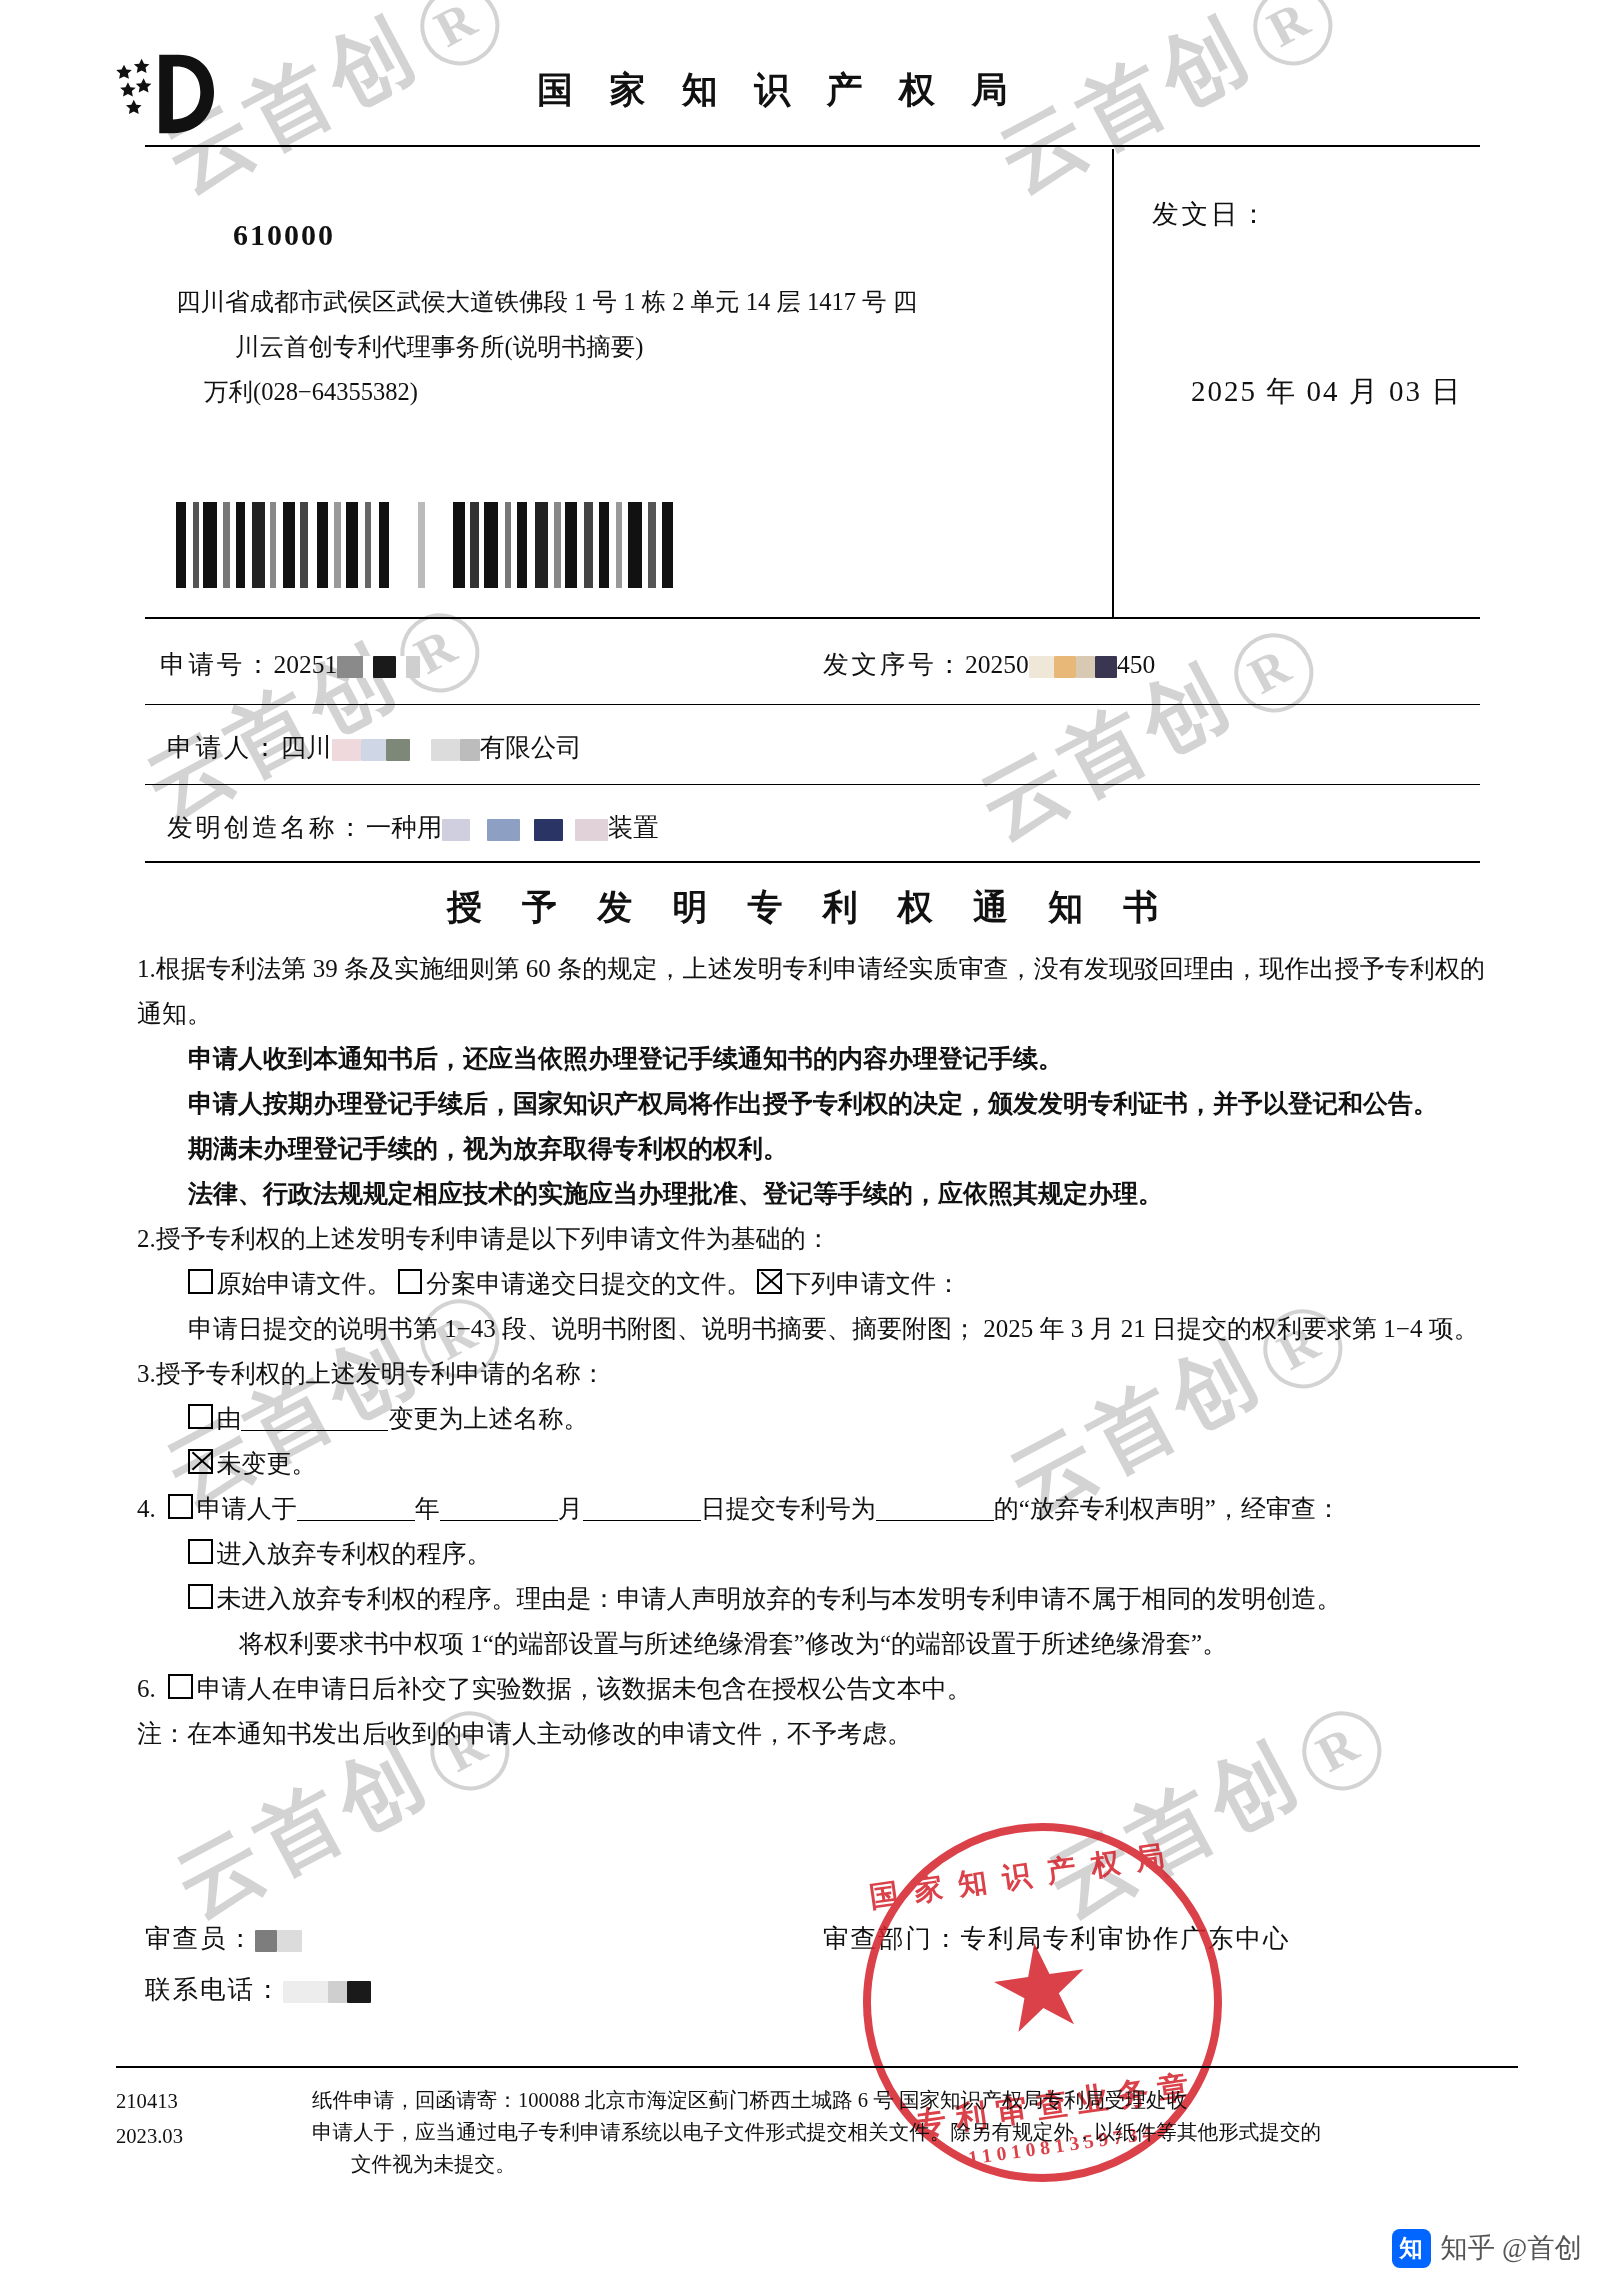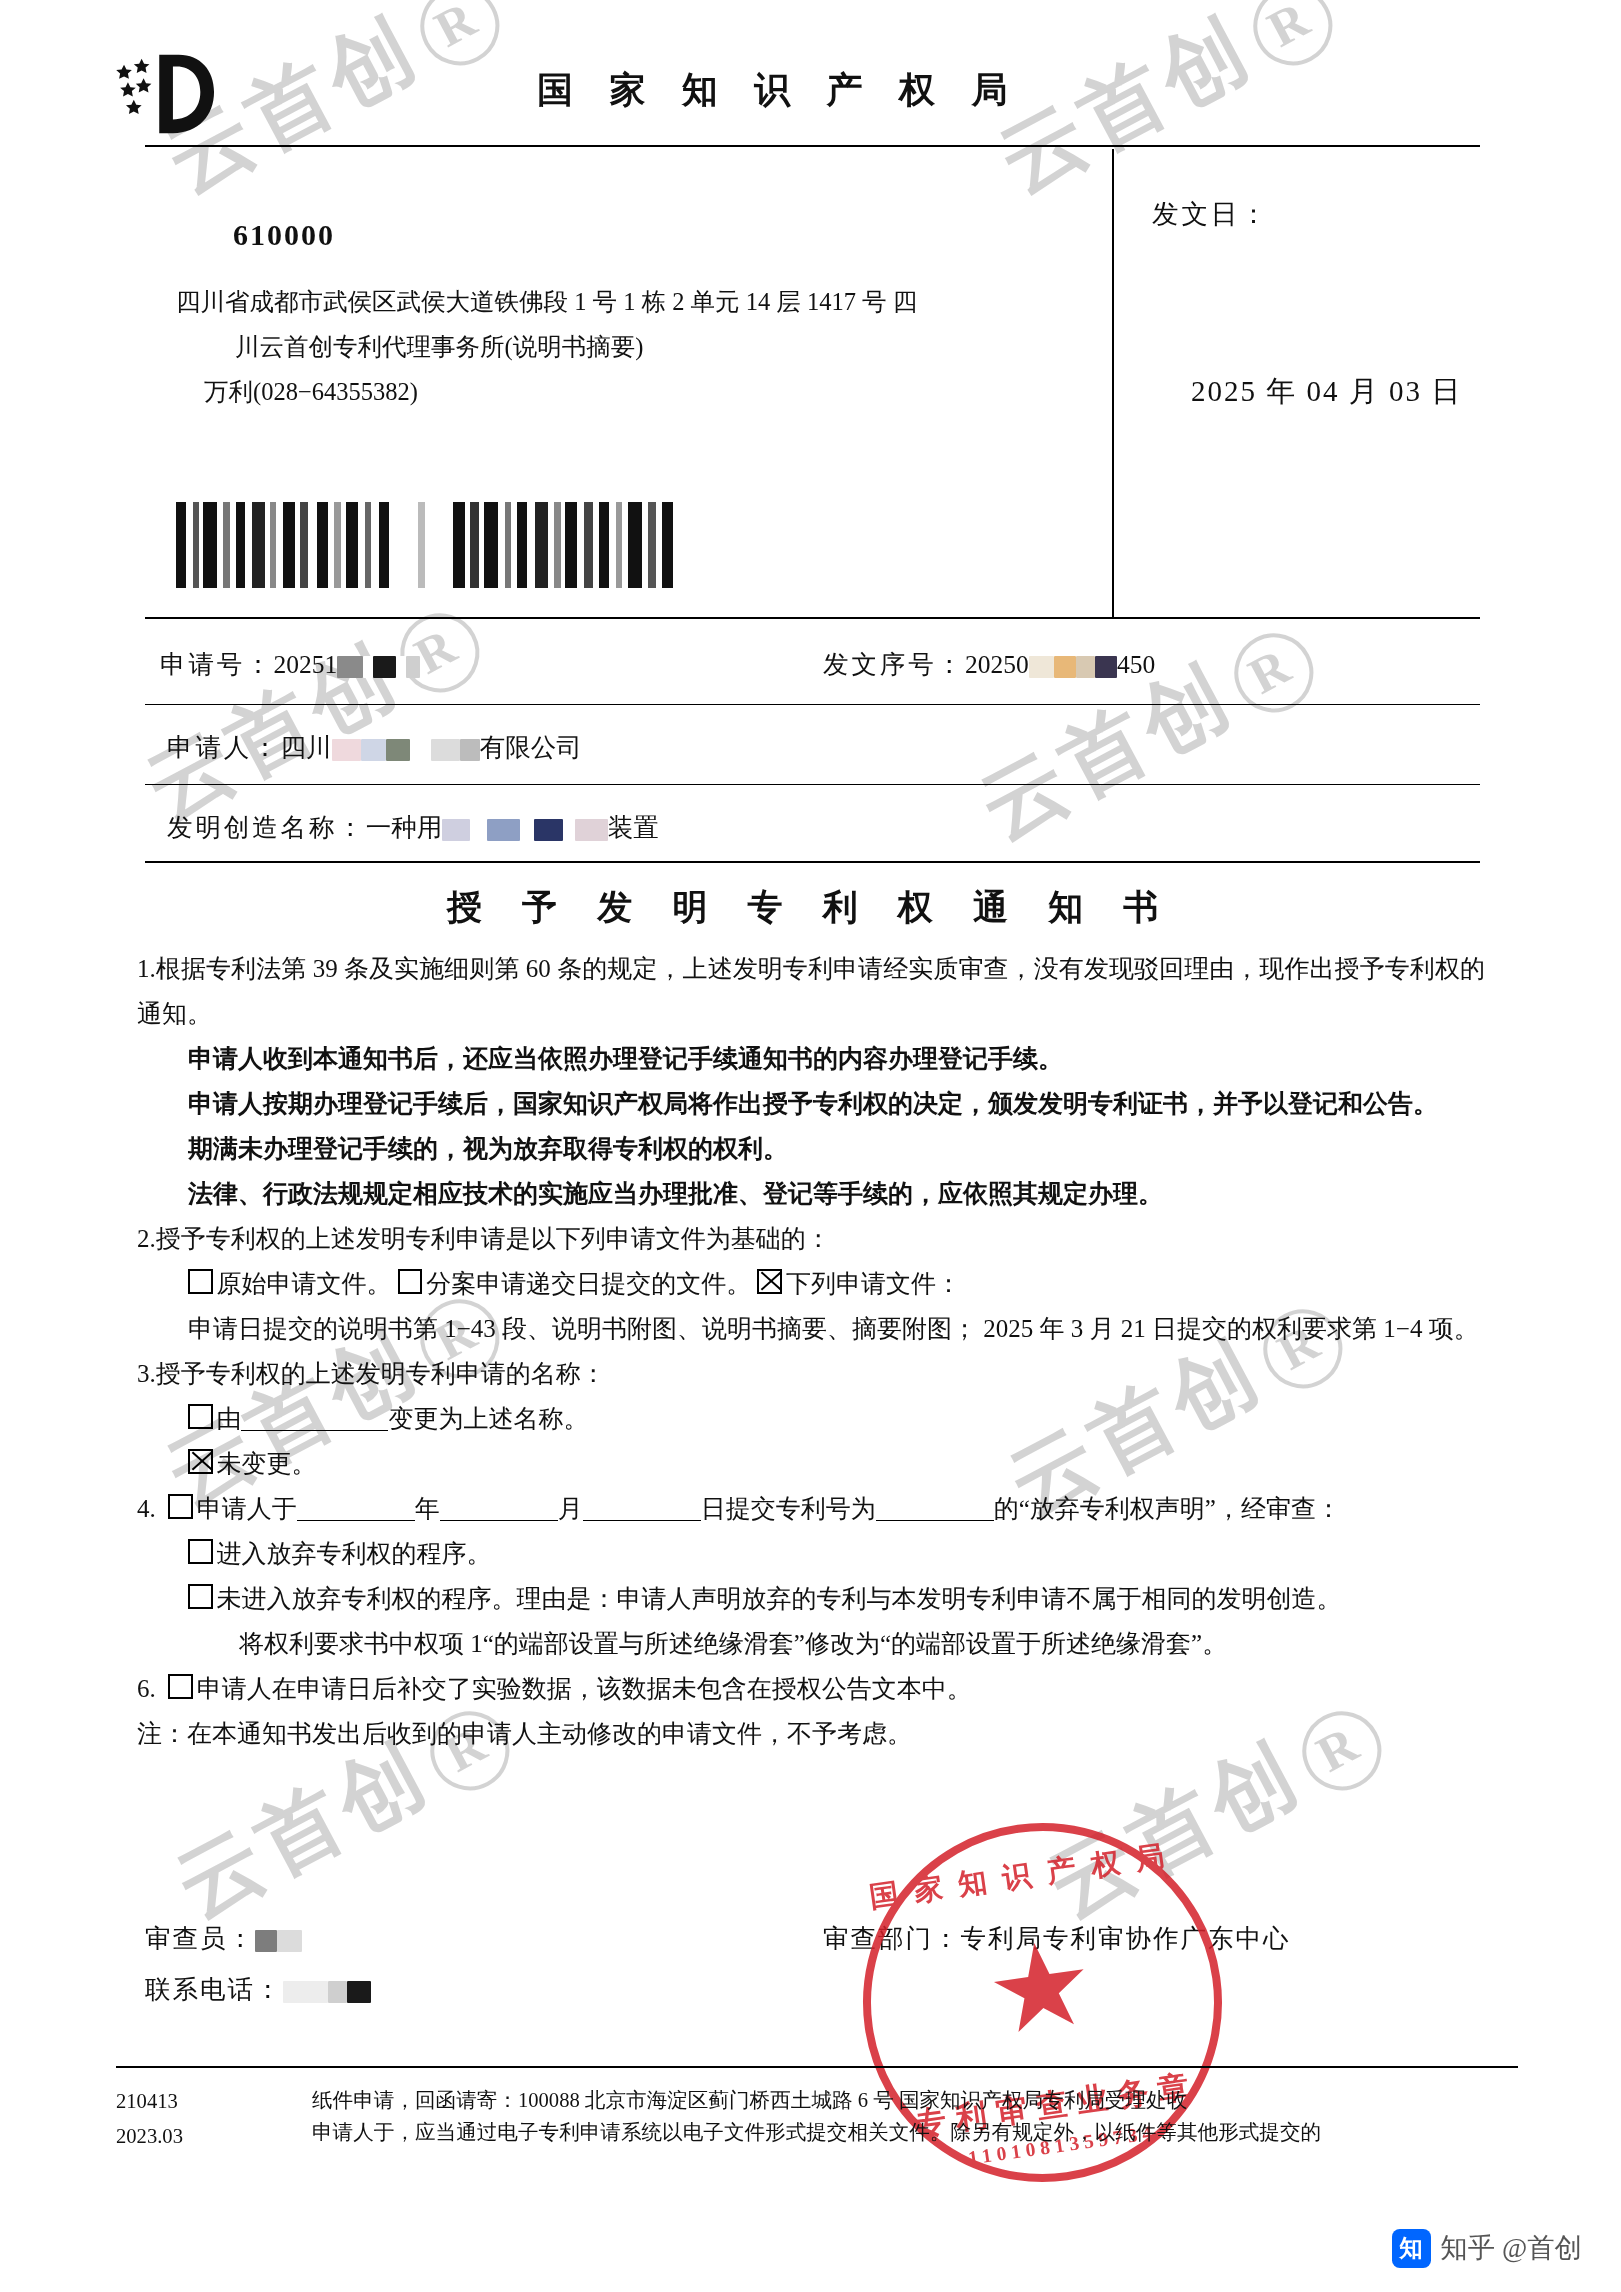--- a/index.html
+++ b/index.html
@@ -347,20 +347,21 @@
 
   <div class="hr6"></div>
   <div class="foot">
     <div class="codes">
       <div>210413</div>
       <div>2023.03</div>
     </div>
     <div class="txt">
       <div>纸件申请，回函请寄：100088 北京市海淀区蓟门桥西土城路 6 号  国家知识产权局专利局受理处收</div>
       <div class="l2">申请人于，应当通过电子专利申请系统以电子文件形式提交相关文件。除另有规定外，以纸件等其他形式提交的</div>
+      <div class="l3">文件视为未提交。</div>
     </div>
   </div>
 
   <div class="zhihu">
     <span class="logo-z">知</span>
     <span>知乎 @首创</span>
   </div>
 
 </div>
 

